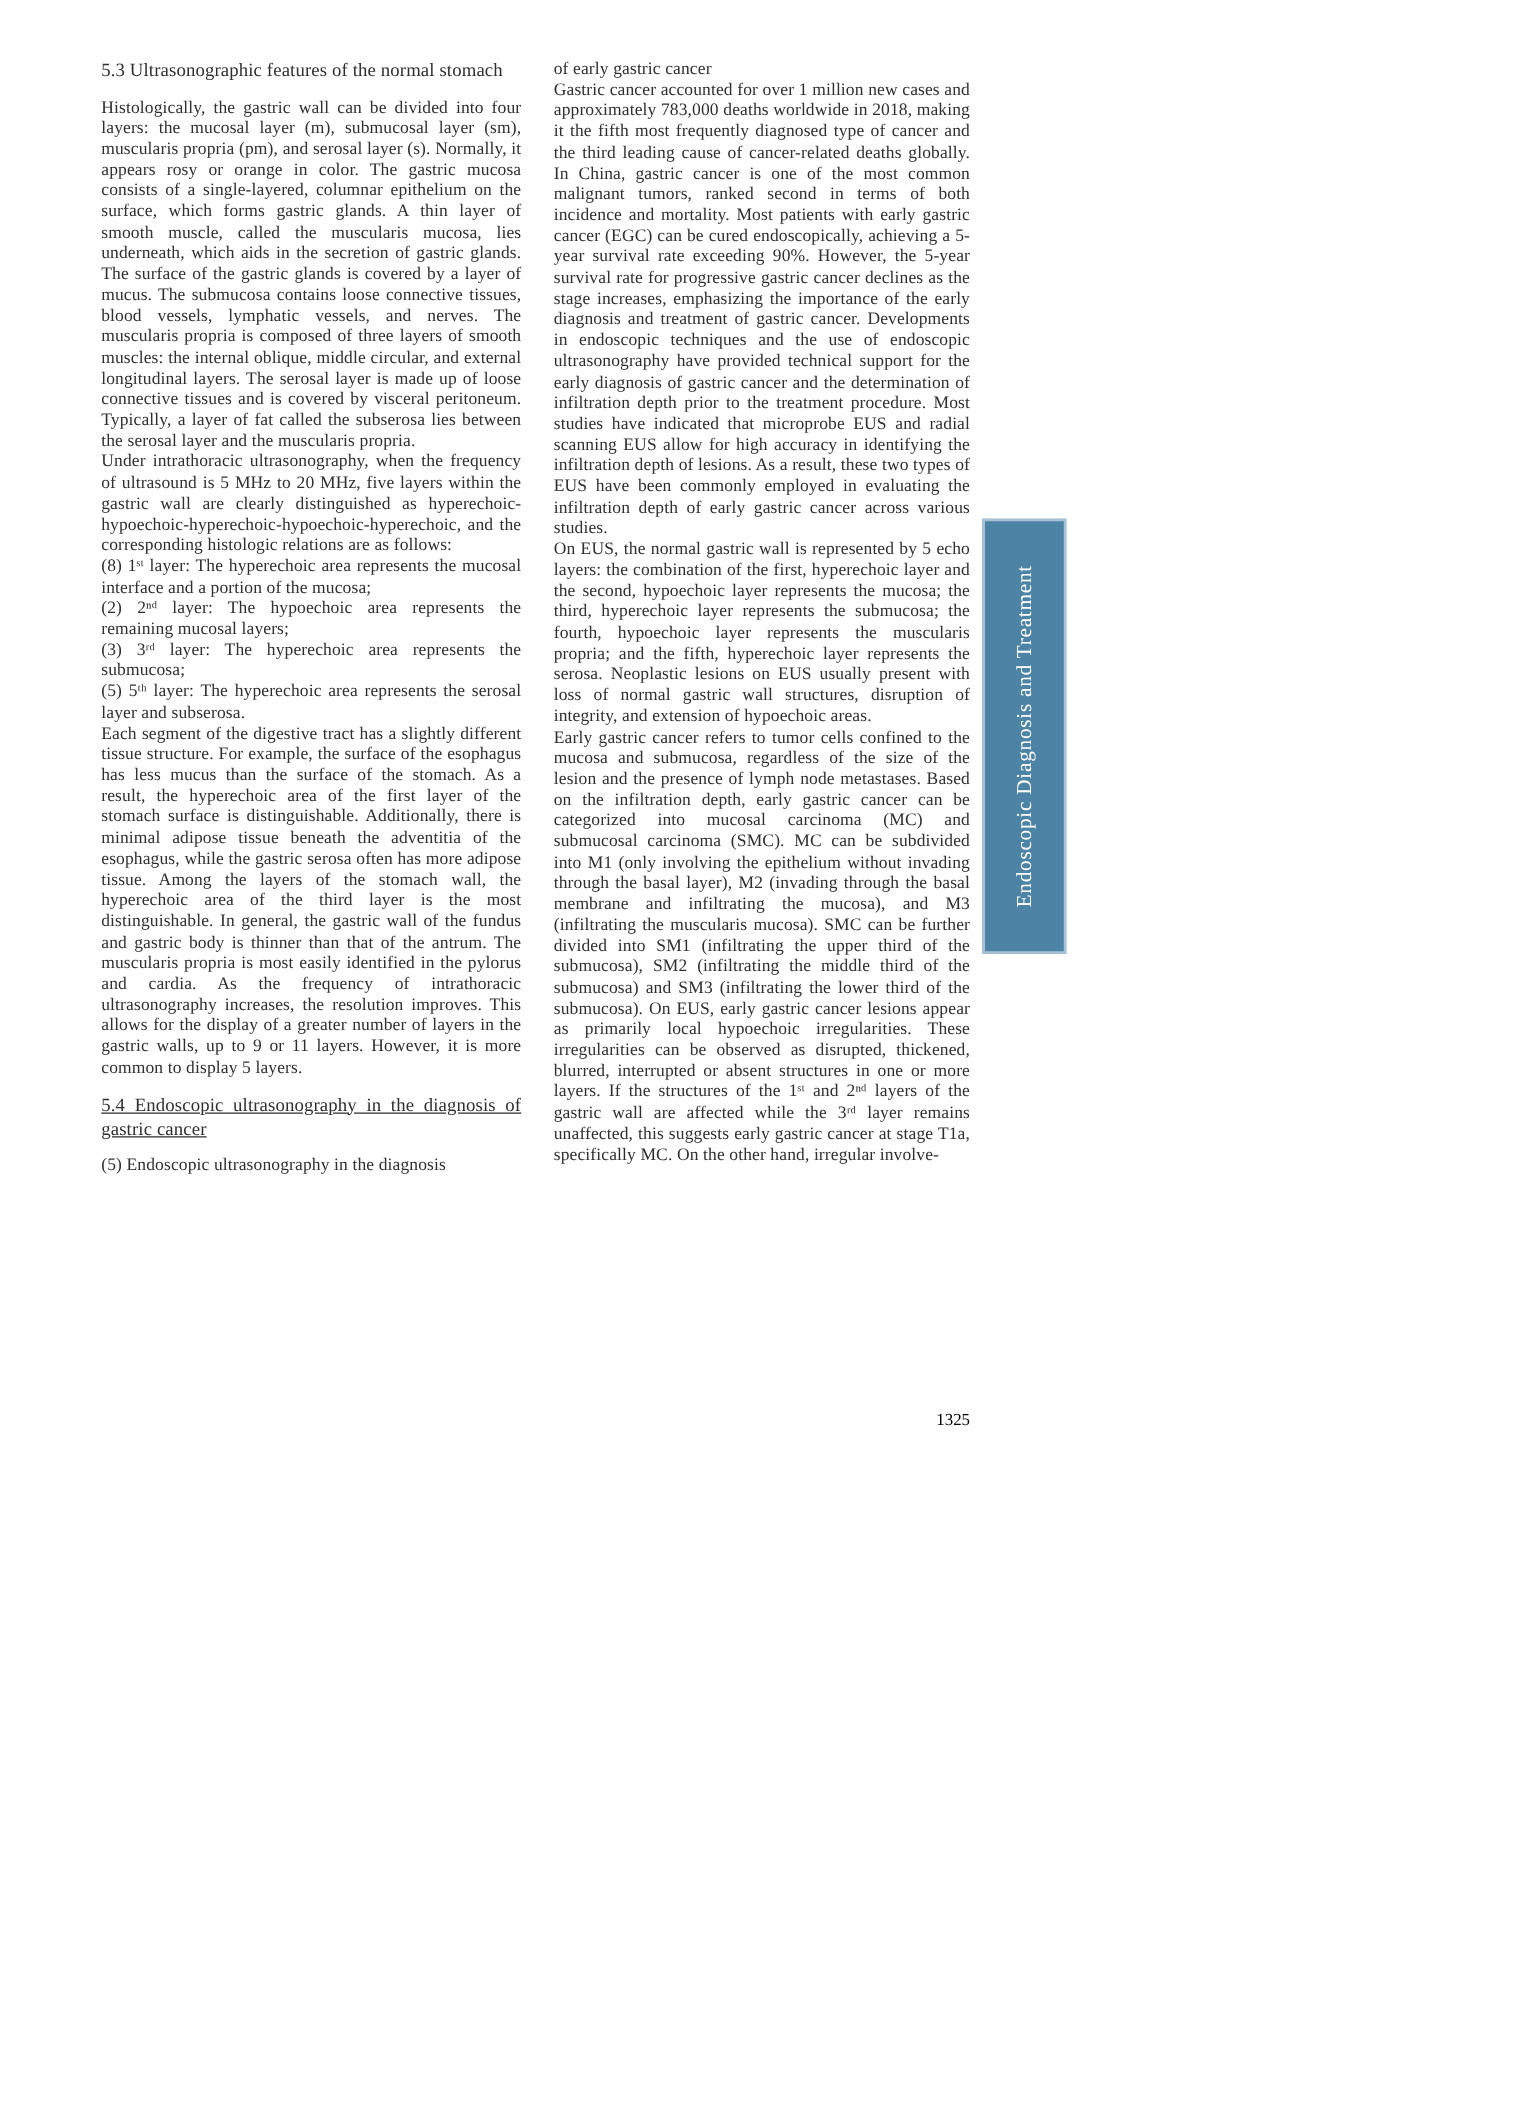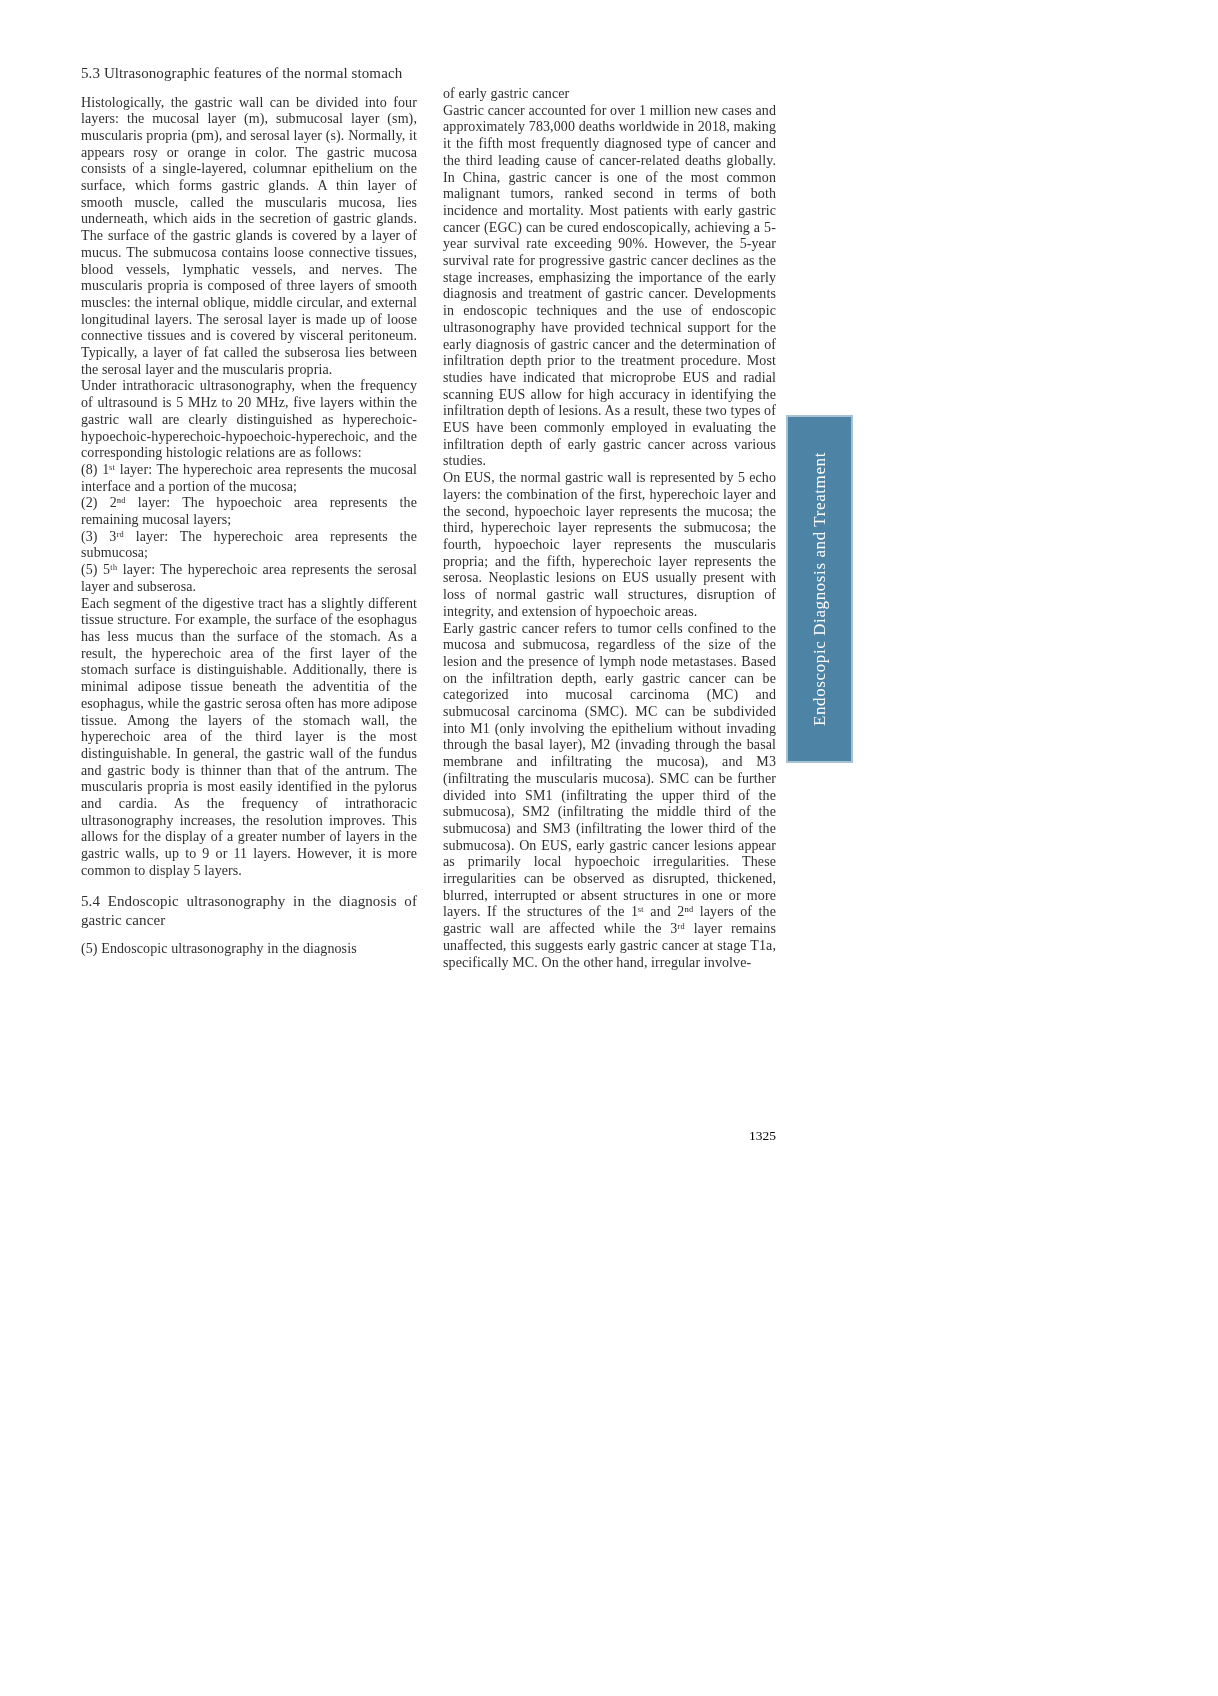--- a/index.html
+++ b/index.html
@@ -15,40 +15,41 @@
     color: #2f2f2f;
     overflow: hidden;
   }
   .page {
     position: absolute;
     inset: 0;
     background: #ffffff;
   }
   .col {
     position: absolute;
-    top: 64px;
+    top: 48px;
     text-align: justify;
     font-size: 14px;
     line-height: 16.7px;
     letter-spacing: 0.1px;
     hyphens: auto;
     -webkit-hyphens: auto;
   }
   .col-left  { left: 81px;  width: 336px; }
-  .col-right { left: 443px; width: 333px; margin-top: 22px; }
+  .col-right { left: 443px; width: 333px; }
   .col p { margin: 0; }
   .section-heading {
     font-size: 15px;
     font-weight: normal;
     line-height: 19.5px;
     margin: 0 0 11px 0;
     text-align: justify;
   }
   .section-heading.mid {
     margin: 12px 0 10px 0;
+    text-decoration: underline;
   }
   .side-tab {
     position: absolute;
     left: 786px;
     top: 415px;
     width: 67px;
     height: 348px;
     box-sizing: border-box;
     background: #4d84a6;
     border: 2px solid #a9c2d3;

